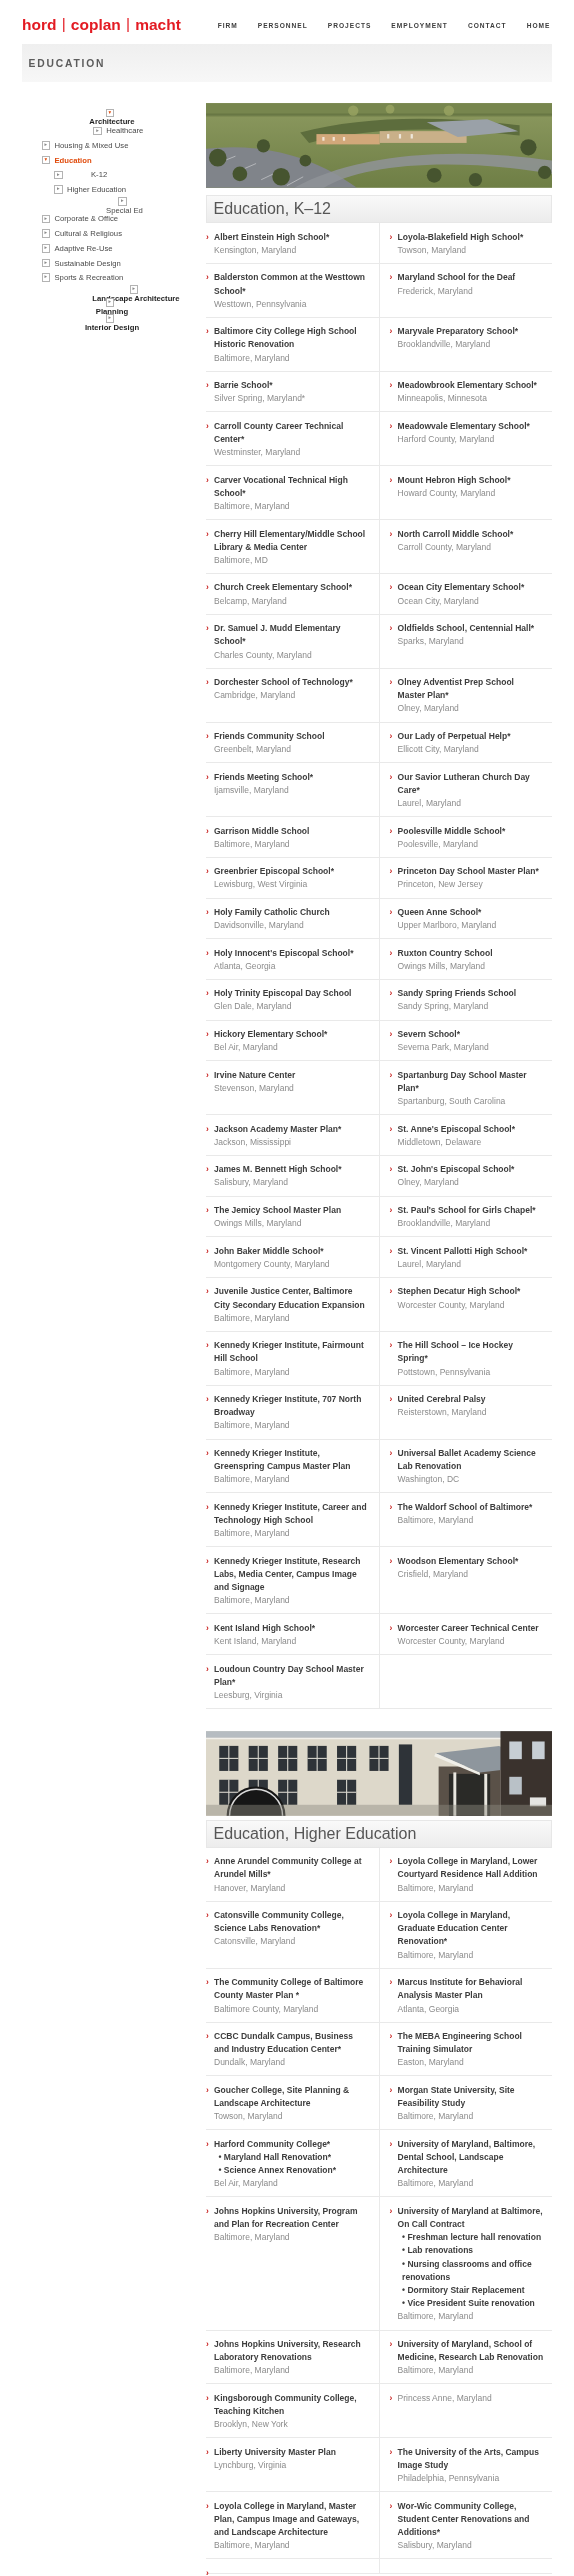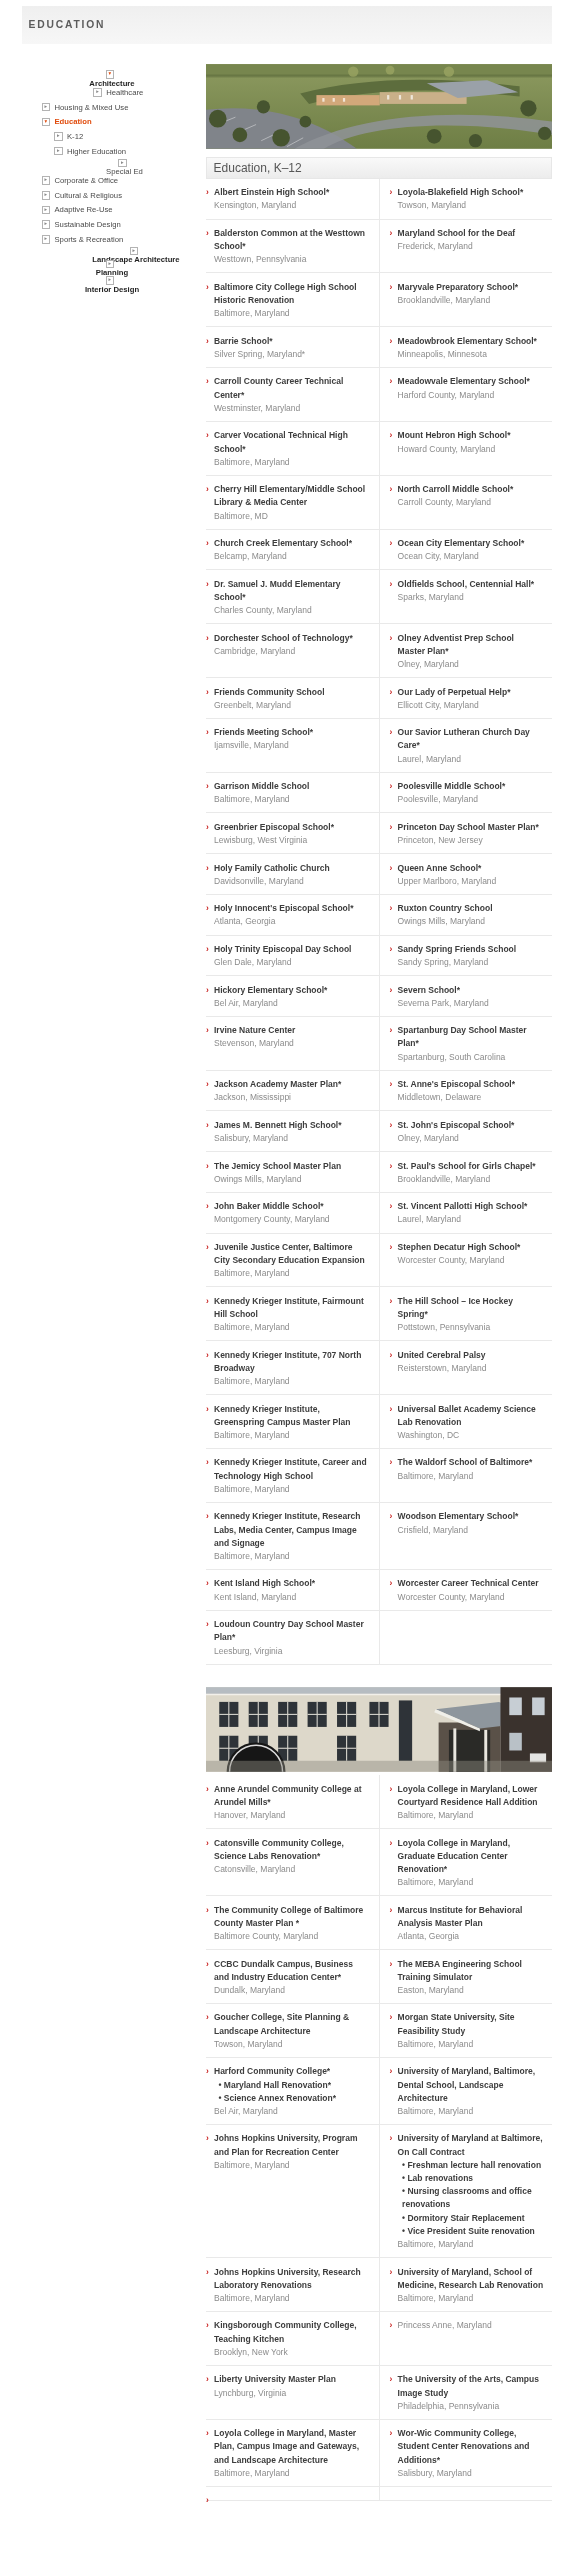--- a/index.html
+++ b/index.html
@@ -24,36 +24,49 @@
   .tree-item.top{font-weight:bold;color:#1f1f1f;flex-direction:column;}
   .tree-item.selected .tlabel{color:#e04b0c;font-weight:bold;}
   .tw{display:inline-block;width:6.6px;height:6.6px;line-height:5.9px;font-size:5.2px;text-align:center;border:0.7px solid #b3b3b3;background:#fff;color:#8a8a8a;margin-right:4.4px;flex:0 0 auto;}
   .tree-item.expanded .tw{color:#e04b0c;}
 
   .main{margin-left:206px;width:346px;padding-top:20.6px;}
   .hero{width:346px;height:85px;overflow:hidden;line-height:0;}
   .hero1{margin-bottom:7.4px;}
   .hero2{margin-top:22px;margin-bottom:3.7px;}
 
-  .section-heading{height:22px;box-sizing:border-box;background:linear-gradient(#f9f9f9,#ececec);border:0.7px solid #e7e7e7;display:flex;align-items:center;padding-left:6.6px;font-size:12px;color:#565656;}
+  .section-heading{height:28px;box-sizing:border-box;background:linear-gradient(#f9f9f9,#ececec);border:0.7px solid #e7e7e7;display:flex;align-items:center;padding-left:6.6px;font-size:16px;color:#565656;}
 
   .prow{display:flex;border-bottom:0.7px solid #e9e9e9;}
   .cell{width:173px;box-sizing:border-box;padding:7.4px 8.8px 5.9px 0;}
   .cell.right{border-left:0.7px solid #e9e9e9;padding-left:9.6px;}
   .cell.leftc{padding-right:11.8px;}
   .title{position:relative;font-weight:bold;color:#3d3d3d;font-size:8.5px;line-height:13.2px;padding-left:8px;cursor:pointer;}
   .blt{position:absolute;left:0;top:0;color:#c8201e;font-weight:bold;}
   .loc{color:#8b8b8b;font-size:8.5px;line-height:13.2px;padding-left:8px;}
   .sub{font-weight:bold;color:#3d3d3d;font-size:8.5px;line-height:13.2px;padding-left:12.5px;}
 </style>
 </head>
 <body>
 
 <div class="page">
 
+  <div class="hdr">
+    <div class="logo">
+      <span>hord</span><span class="lsep">|</span><span>coplan</span><span class="lsep">|</span><span>macht</span>
+    </div>
+    <div class="nav" id="main-nav">
+        <a class="nav-item">FIRM</a>
+        <a class="nav-item">PERSONNEL</a>
+        <a class="nav-item">PROJECTS</a>
+        <a class="nav-item">EMPLOYMENT</a>
+        <a class="nav-item">CONTACT</a>
+        <a class="nav-item">HOME</a>
+      </div>
+  </div>
 
   <div class="banner">
     <h1>EDUCATION</h1>
   </div>
 
   <div class="wrap">
     <aside class="sidebar" id="sidebar">
         <div class="tree-item top expanded" style="padding-left: 0px;">
           <span class="tw">▾</span>
           <span class="tlabel">Architecture</span>
@@ -63,21 +76,21 @@
           <span class="tlabel">Healthcare</span>
         </div>
         <div class="tree-item" style="padding-left: 12.5px;">
           <span class="tw">▸</span>
           <span class="tlabel">Housing &amp; Mixed Use</span>
         </div>
         <div class="tree-item selected expanded" style="padding-left: 12.5px;">
           <span class="tw">▾</span>
           <span class="tlabel" style="font-weight: bold;">Education</span>
         </div>
-        <div class="tree-item" style="padding-left: 25px;">
+        <div class="tree-item" style="padding-left: 25px; gap: 24px;">
           <span class="tw">▸</span>
           <span class="tlabel">K-12</span>
         </div>
         <div class="tree-item" style="padding-left: 25px;">
           <span class="tw">▸</span>
           <span class="tlabel">Higher Education</span>
         </div>
         <div class="tree-item" style="padding-left: 25px; flex-direction: column;">
           <span class="tw">▸</span>
           <span class="tlabel">Special Ed</span>
@@ -536,20 +549,23 @@
           <rect x="443" y="14" width="17" height="24" fill="#c7ced4"></rect>
           <rect x="412" y="62" width="17" height="24" fill="#b9c1c7"></rect>
           <rect x="440" y="90" width="22" height="12" fill="#e4e4e2"></rect>
           <path d="M28,115 A40,40 0 0 1 108,115 Z" fill="#161616"></path>
           <path d="M32,115 A36,36 0 0 1 104,115" fill="none" stroke="#dcdcdc" stroke-width="2"></path>
           <rect x="0" y="100" width="470" height="15" fill="#8f8b80" opacity="0.45"></rect>
         </svg>
       </div>
 
       <section>
+        <div class="section-heading">
+          <span>Education, Higher Education</span>
+        </div>
         <div class="rows" id="rows-1">
             <div class="prow">
               <div class="cell leftc">
                 <div class="title"><span class="blt">›</span><span>Anne Arundel Community College at Arundel Mills*</span></div>
                 <div class="loc">Hanover, Maryland</div>
               </div>
               <div class="cell right">
                 <div class="title"><span class="blt">›</span><span>Loyola College in Maryland, Lower Courtyard Residence Hall Addition</span></div>
                 <div class="loc">Baltimore, Maryland</div>
               </div>

